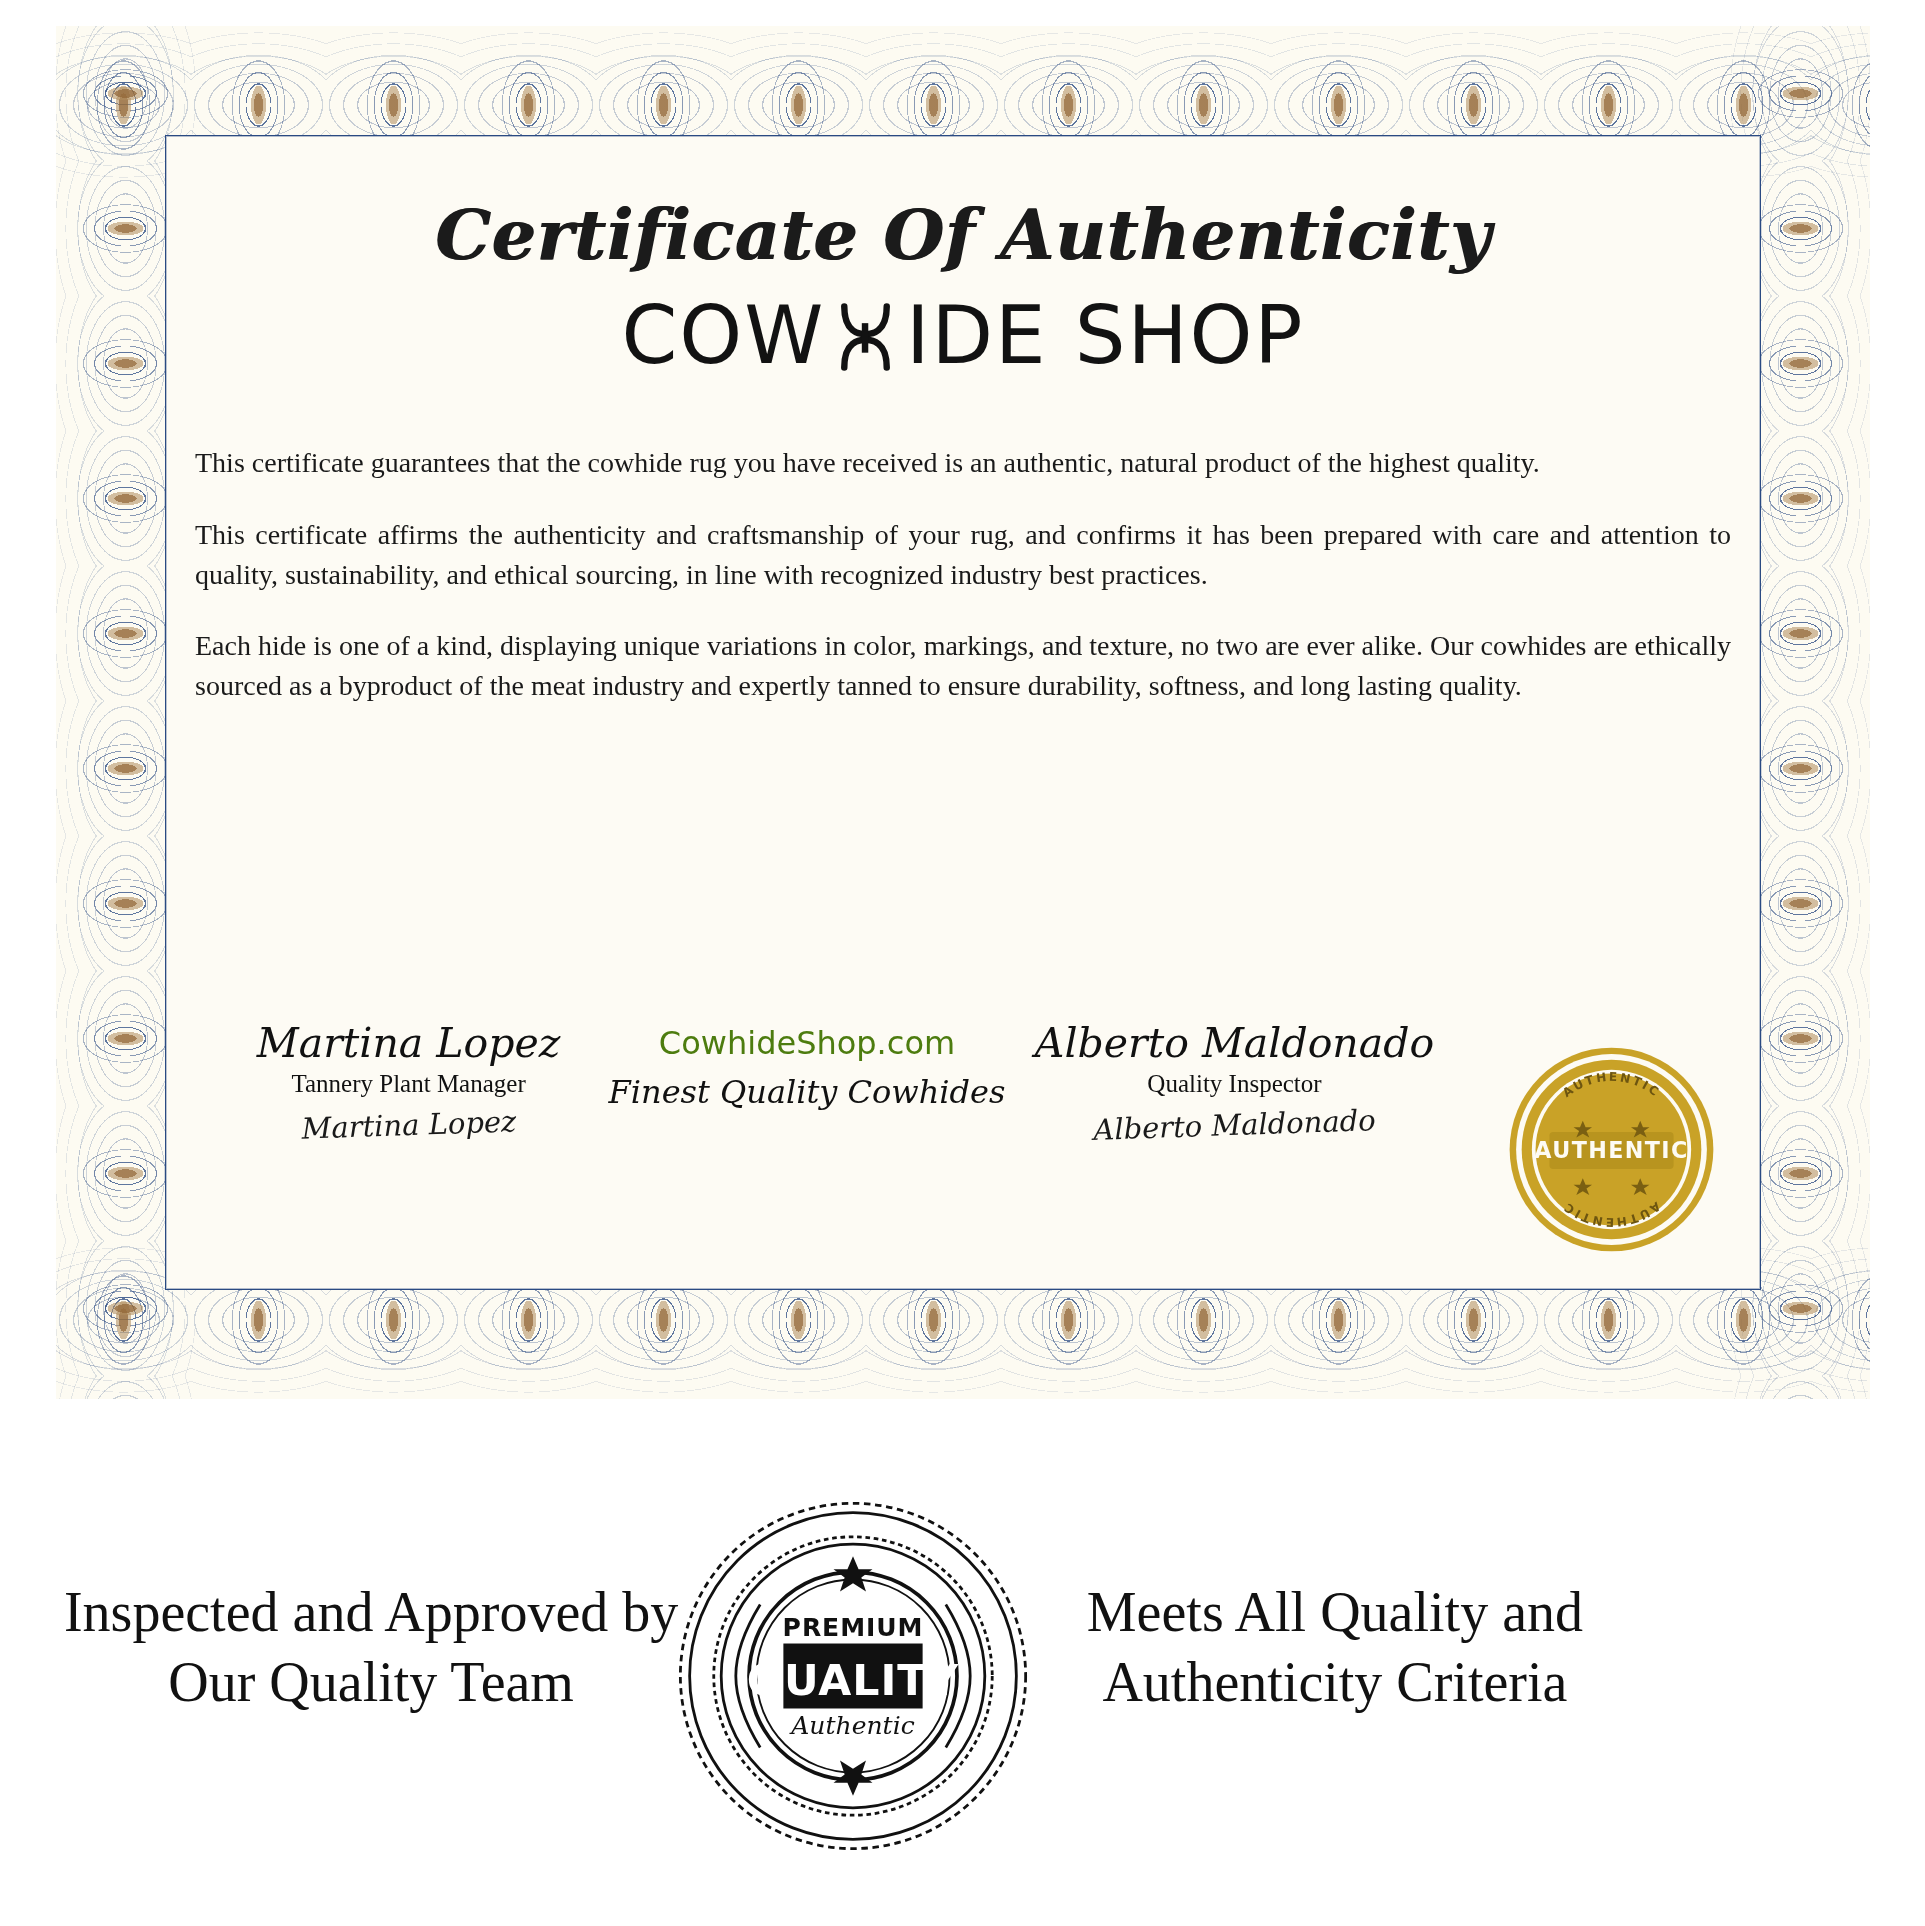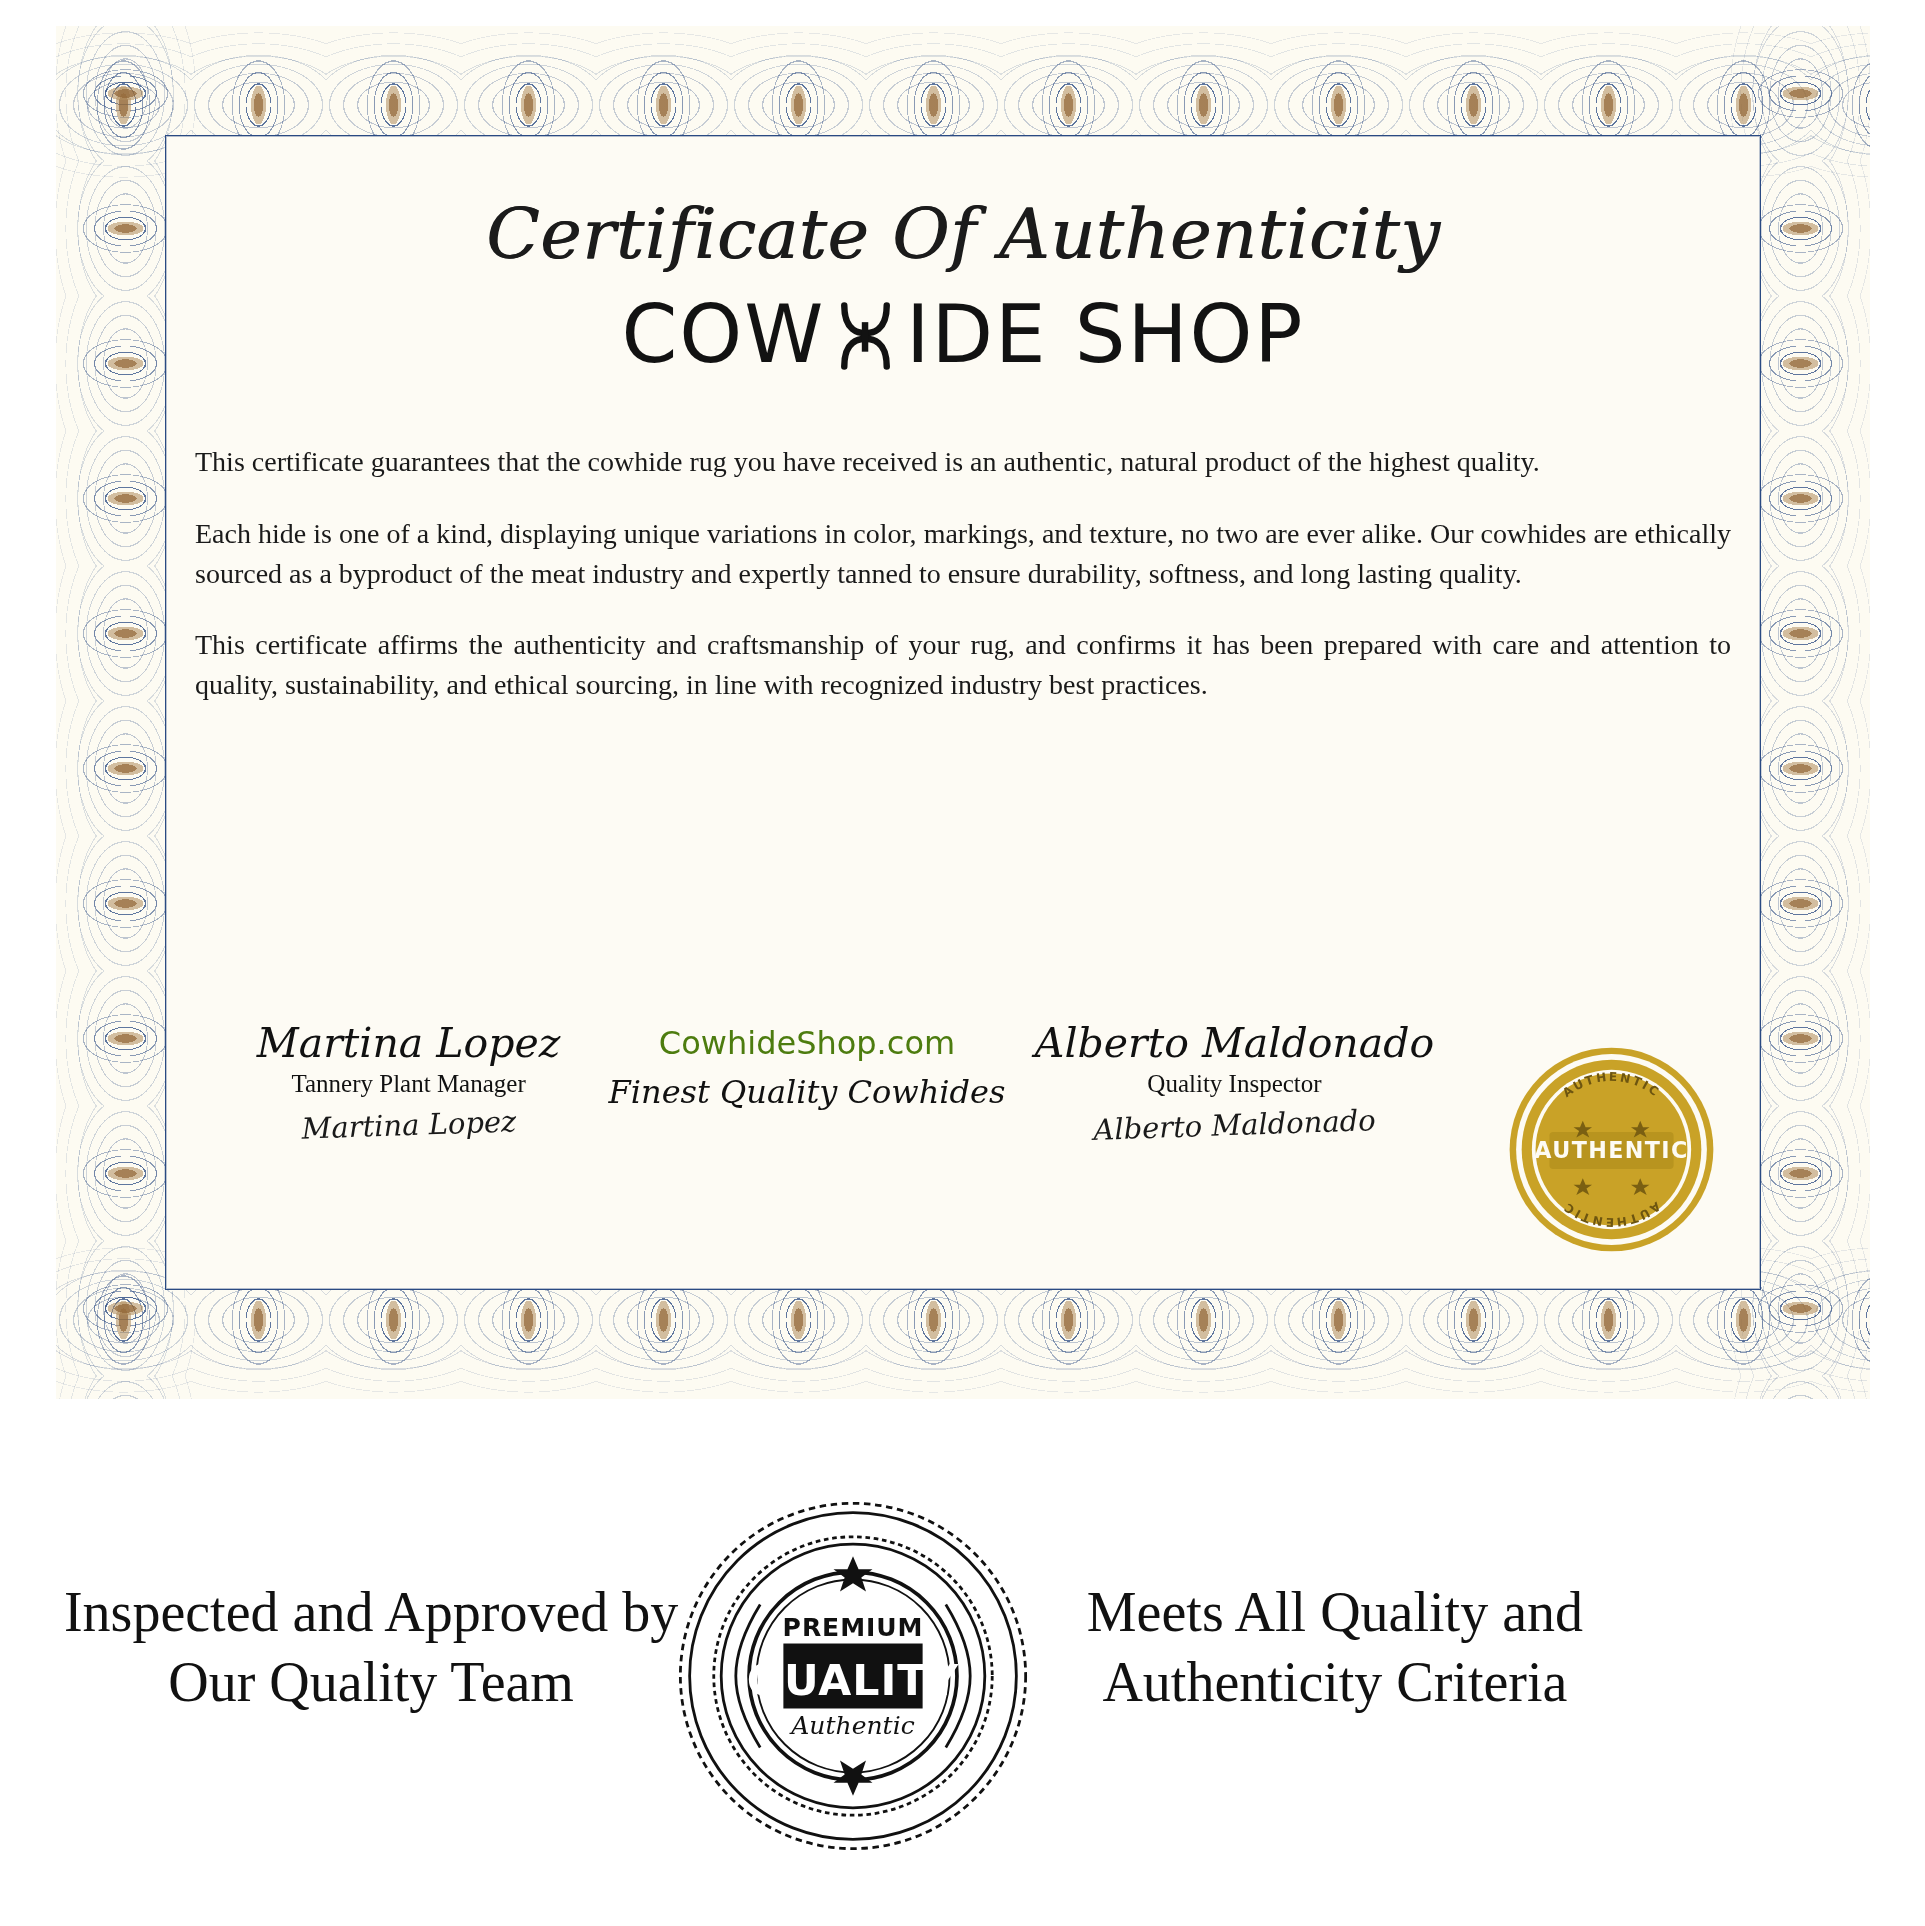--- a/index.html
+++ b/index.html
@@ -100,21 +100,21 @@
     left: 139px;
     top: 130px;
     right: 139px;
     bottom: 130px;
   }
 
   .cert-title {
     text-align: center;
     font-family: "DejaVu Serif", serif;
     font-style: italic;
-    font-weight: 400;
+    font-weight: 700;
     font-size: 70px;
     letter-spacing: 0.5px;
     color: #1b1b1b;
     margin-top: 37px;
     text-shadow: 0.9px 0 0 #1b1b1b;
   }
 
   .brand {
     text-align: center;
     margin-top: 13px;
@@ -271,22 +271,22 @@
           <path d="M10 6 C10 34, 26 36, 33 36 C40 36, 56 34, 56 6" fill="none" stroke="#121212" stroke-width="7" stroke-linecap="round"></path>
           <path d="M10 72 C10 44, 26 42, 33 42 C40 42, 56 44, 56 72" fill="none" stroke="#121212" stroke-width="7" stroke-linecap="round"></path>
           <rect x="29" y="24" width="7" height="32" fill="#121212"></rect>
         </svg>
       </span>
       <span class="brand-text">IDE SHOP</span>
     </div>
 
     <div class="body-copy">
       <p>This certificate guarantees that the cowhide rug you have received is an authentic, natural product of the highest quality.</p>
+      <p>This certificate affirms the authenticity and craftsmanship of your rug, and confirms it has been prepared with care and attention to quality, sustainability, and ethical sourcing, in line with recognized industry best practices.</p>
       <p>Each hide is one of a kind, displaying unique variations in color, markings, and texture, no two are ever alike. Our cowhides are ethically sourced as a byproduct of the meat industry and expertly tanned to ensure durability, softness, and long lasting quality.</p>
-      <p>This certificate affirms the authenticity and craftsmanship of your rug, and confirms it has been prepared with care and attention to quality, sustainability, and ethical sourcing, in line with recognized industry best practices.</p>
     </div>
 
     <div class="sig-row">
 
       <div class="sig-block" style="left: 18.6px; top: 9.3px; width: 390px;">
         <div class="sig-name">Martina Lopez</div>
         <div class="sig-role">Tannery Plant Manager</div>
         <div class="sig-hand">Martina Lopez</div>
       </div>
 

